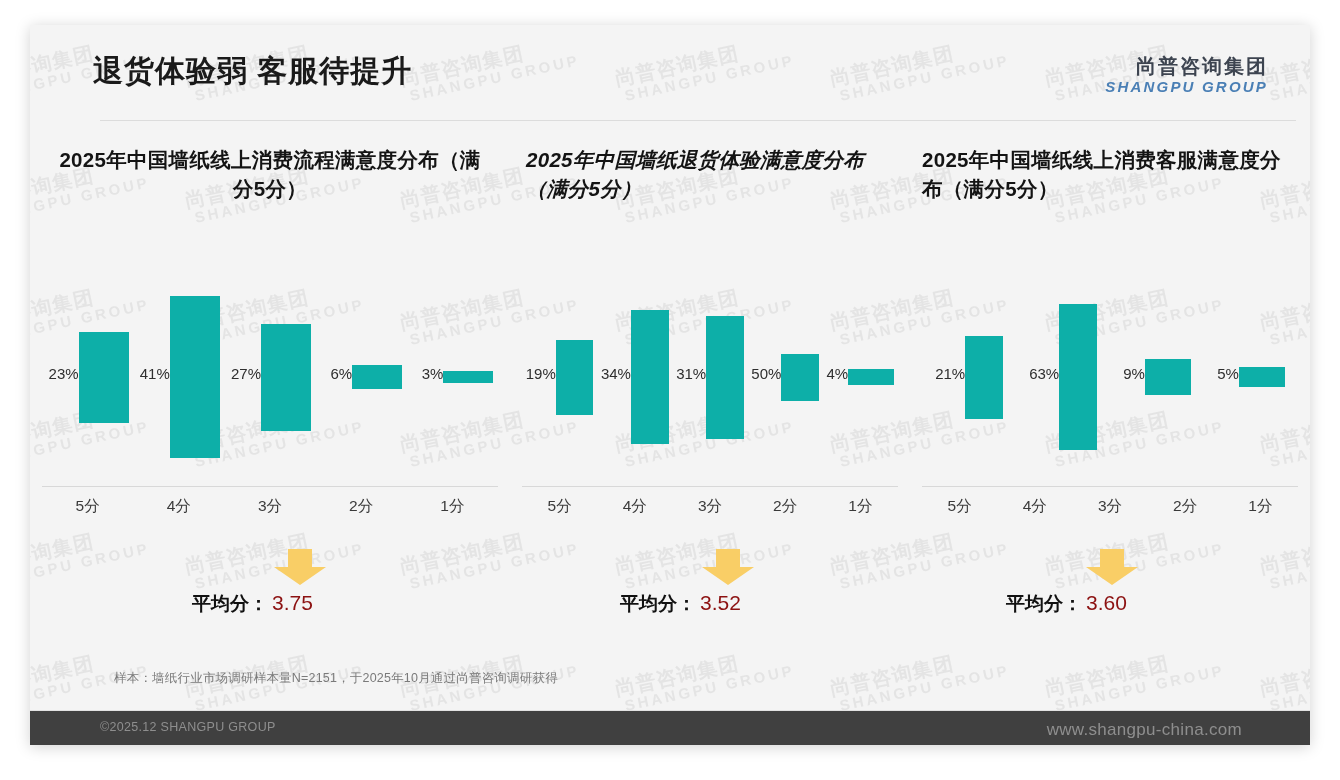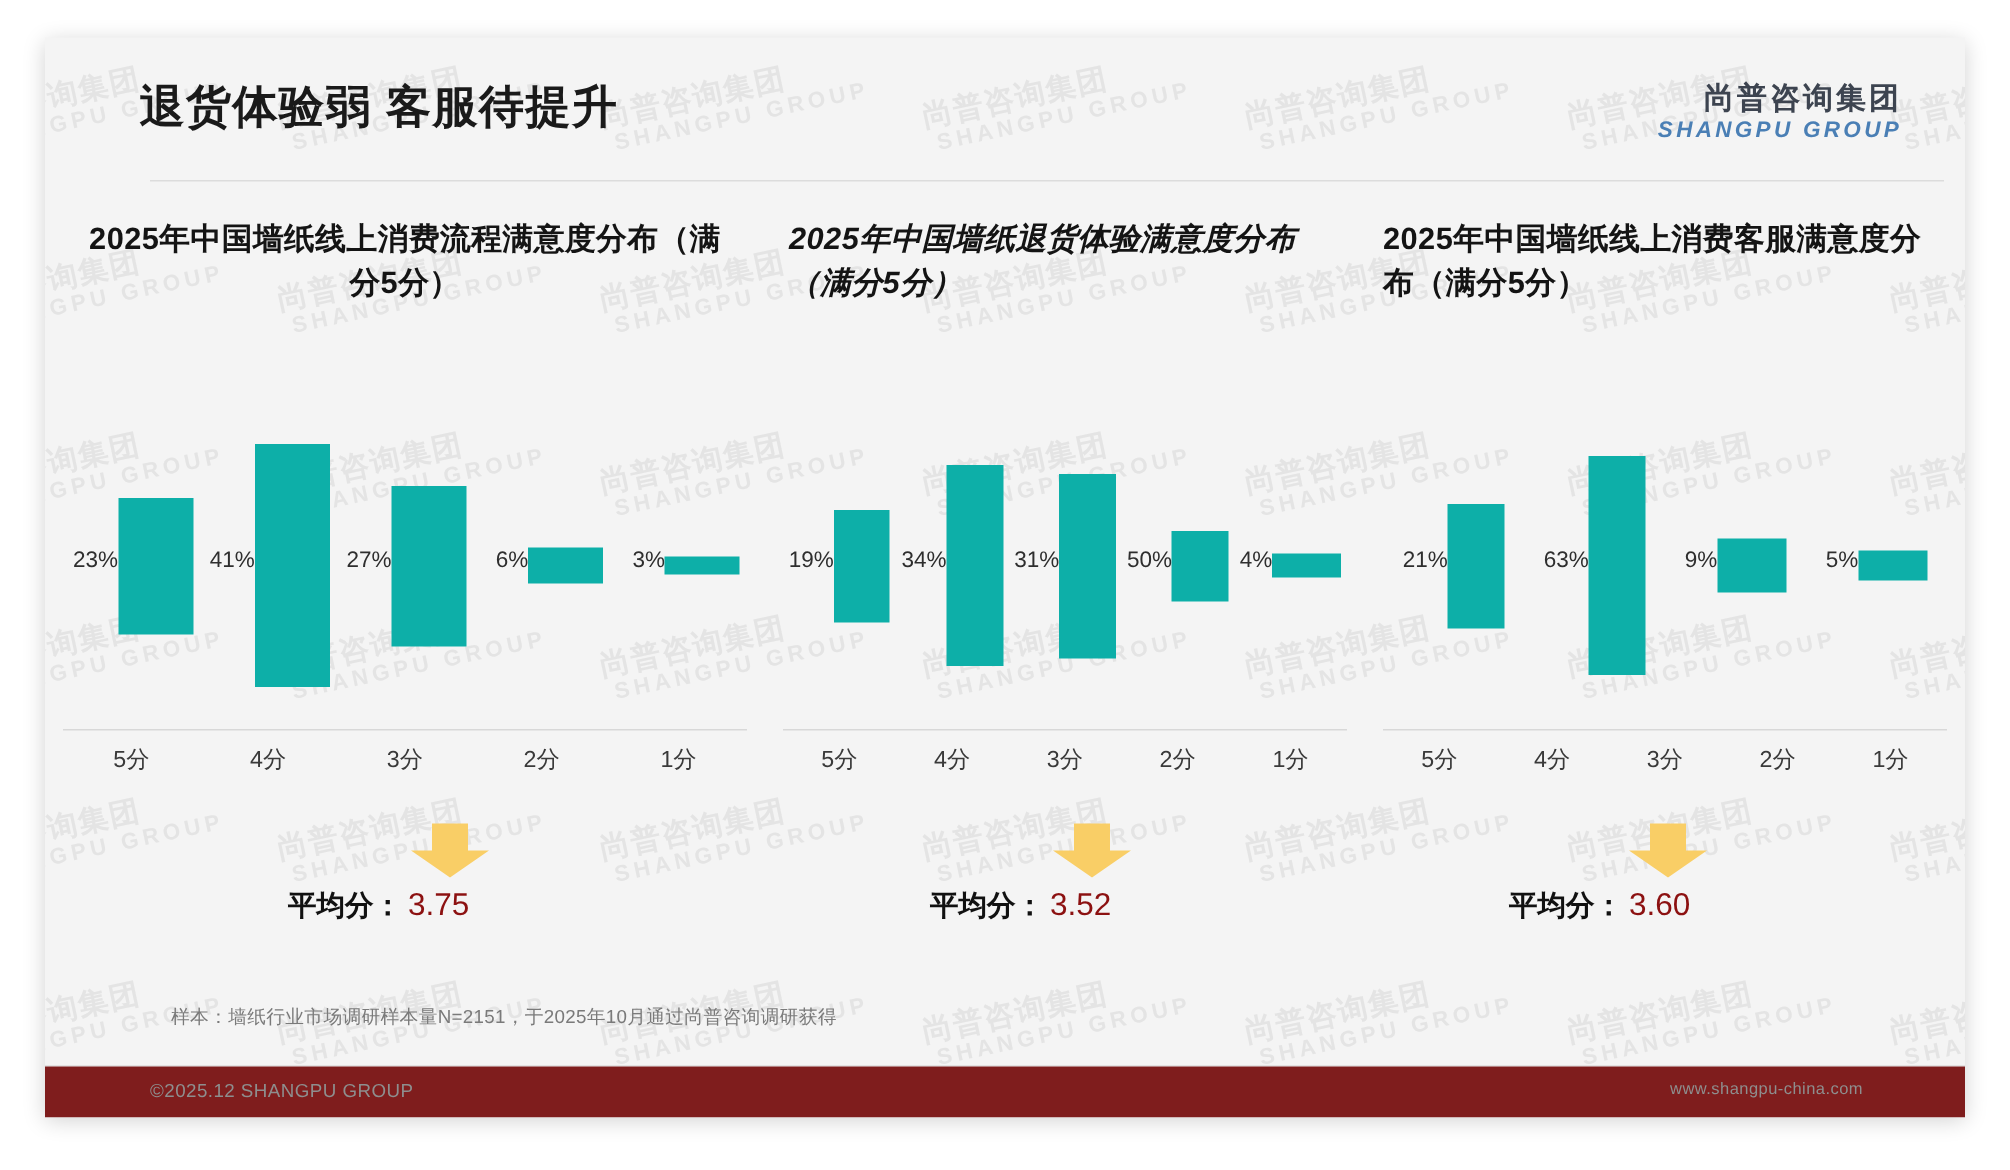--- a/index.html
+++ b/index.html
@@ -247,36 +247,36 @@
     height: 1px;
     background: #e2e2e2;
     z-index: 3;
   }
   #footer {
     position: absolute;
     left: 0;
     top: 686px;
     width: 1280px;
     height: 34px;
-    background: #7f1d1d;
+    background: #404040;
     z-index: 3;
   }
   #footer-left {
     position: absolute;
     left: 70px;
     top: 9px;
     font-size: 12.5px;
     color: #8e8e8e;
     letter-spacing: 0.3px;
   }
   #footer-right {
     position: absolute;
     right: 68px;
     top: 9px;
-    font-size: 11px;
+    font-size: 17px;
     color: #8e8e8e;
     letter-spacing: 0.3px;
   }
 </style>
 </head>
 <body>
 
 <div id="slide">
 
   <div id="watermark">

